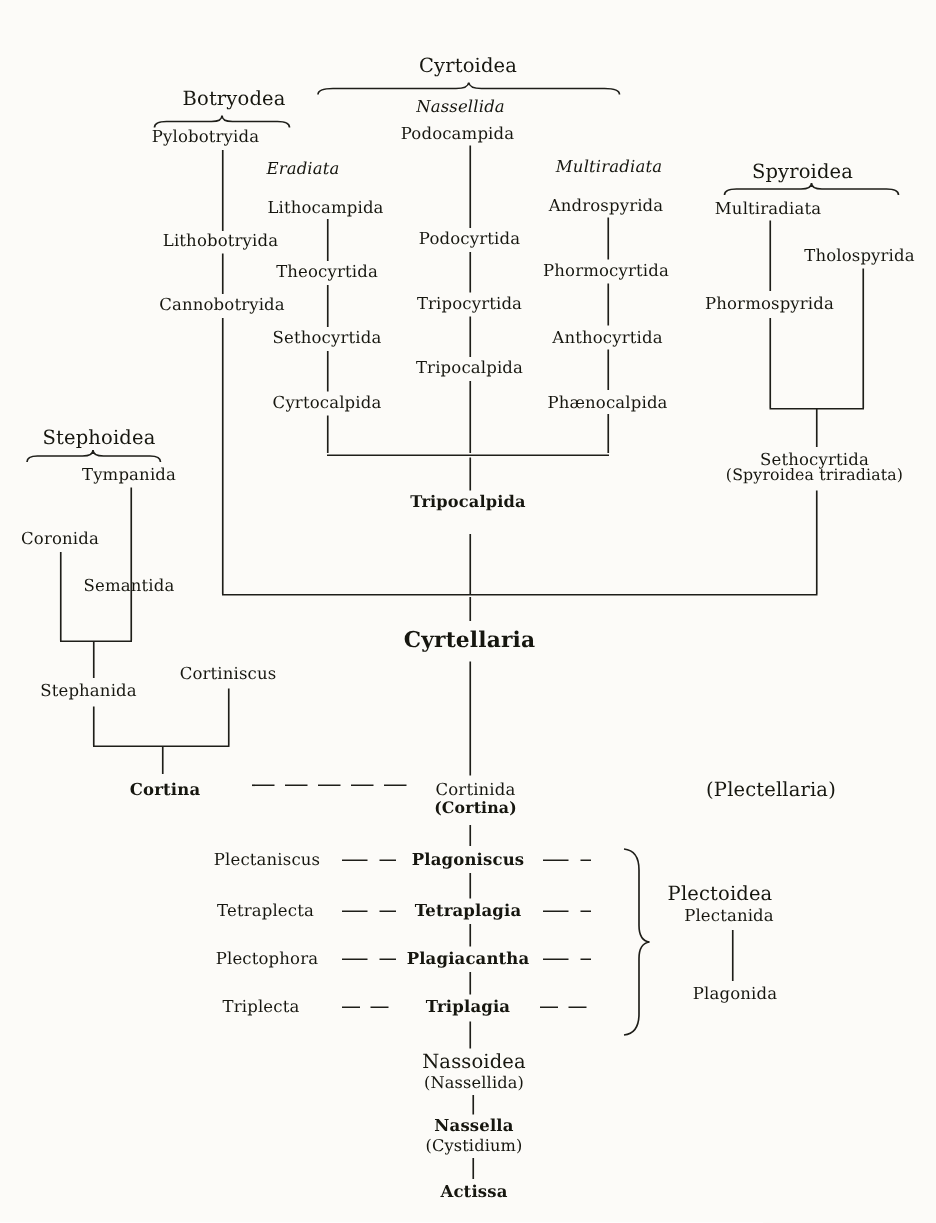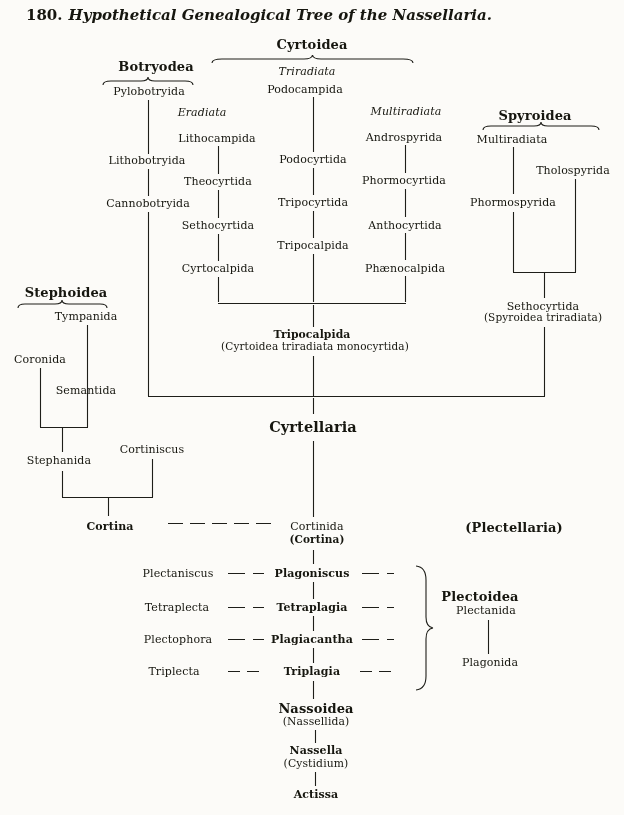--- a/index.html
+++ b/index.html
@@ -2,38 +2,35 @@
 <html><head>
 <meta charset="utf-8">
 <style>
   html,body{margin:0;padding:0;background:#ffffff;}
   #page{position:relative;width:624px;height:815px;background:#fcfbf8;overflow:hidden;
         font-family:"DejaVu Serif","Liberation Serif",serif;color:#16160f;}
   .n{position:absolute;transform:translate(-50%,-50%);white-space:nowrap;
      font-size:11px;line-height:1.1;letter-spacing:.1px;}
   .bold{font-weight:bold;}
   .it{font-style:italic;}
-  .h13{font-weight:bold;font-size:13px;}
+  .h13{font-weight:normal;font-size:13px;}
   .h14{font-weight:bold;font-size:14.5px;}
   .s10{font-size:10.5px;}
   .s105{font-size:10.8px;}
   #fig-head{position:absolute;left:26px;top:6px;font-size:15px;white-space:nowrap;}
   #fig-head .num{font-style:normal;font-weight:bold;margin-right:6px;}
   #fig-head .ttl{font-style:italic;font-weight:bold;}
   svg{position:absolute;left:0;top:0;}
   path{fill:none;stroke:#1e1e19;stroke-width:1.1;}
 </style>
 </head>
 <body>
 
 <div id="page">
 
-  <div id="fig-head">
-    <span class="num">180.</span><span class="ttl">Hypothetical Genealogical Tree of the Nassellaria.</span>
-  </div>
 
   <svg width="624" height="815" viewBox="0 0 624 815">
 
     <path d="M212 63 Q212 59 222 59 H304 Q312 59 312.5 55 Q313 59 321 59 H403 Q413 59 413 63"></path>
     <path d="M103 85 Q103 81 111 81 H141 Q148 81 148 77 Q148 81 155 81 H185 Q193 81 193 85"></path>
     <path d="M483 130 Q483 126 491 126 H534 Q541 126 541 122 Q541 126 548 126 H591 Q599 126 599 130"></path>
     <path d="M18 308 Q18 304 25 304 H55 Q62 304 62 300 Q62 304 69 304 H100 Q107 304 107 308"></path>
 
     <path d="M148.5 100 V154 M148.5 169 V196 M148.5 212 V396"></path>
 
@@ -62,23 +59,23 @@
     <path d="M416 566 Q426 567 426 580 V617 Q426 627 433 628 Q426 629 426 639 V676 Q426 689 416 690"></path>
     <path d="M488.5 620 V654"></path>
 
     <path d="M315.5 730 V743 M315.5 772 V786"></path>
   </svg>
 
   <div class="n h13" style="left:312px;top:45px">Cyrtoidea</div>
   <div class="n h13" style="left:156px;top:67px">Botryodea</div>
   <div class="n h13" style="left:535px;top:116px">Spyroidea</div>
 
-  <div class="n it" style="left:307px;top:72px">Triradiata</div>
+  <div class="n it" style="left:307px;top:72px">Nassellida</div>
   <div class="n" style="left:305px;top:90px">Podocampida</div>
-  <div class="n" style="left:149px;top:92px">Pylobotryida</div>
+  <div class="n" style="left:137px;top:92px">Pylobotryida</div>
 
   <div class="n it" style="left:202px;top:113px">Eradiata</div>
   <div class="n it" style="left:406px;top:112px">Multiradiata</div>
 
   <div class="n" style="left:217px;top:139px">Lithocampida</div>
   <div class="n" style="left:404px;top:138px">Androspyrida</div>
   <div class="n" style="left:512px;top:140px">Multiradiata</div>
 
   <div class="n" style="left:147px;top:161px">Lithobotryida</div>
   <div class="n" style="left:313px;top:160px">Podocyrtida</div>
@@ -98,21 +95,20 @@
 
   <div class="n" style="left:218px;top:269px">Cyrtocalpida</div>
   <div class="n" style="left:405px;top:269px">Phænocalpida</div>
 
   <div class="n h13" style="left:66px;top:293px">Stephoidea</div>
   <div class="n" style="left:543px;top:307px">Sethocyrtida</div>
   <div class="n s10" style="left:543px;top:318px">(Spyroidea triradiata)</div>
   <div class="n" style="left:86px;top:317px">Tympanida</div>
 
   <div class="n bold s105" style="left:312px;top:335px">Tripocalpida</div>
-  <div class="n s10" style="left:315px;top:347px">(Cyrtoidea triradiata monocyrtida)</div>
 
   <div class="n" style="left:40px;top:360px">Coronida</div>
   <div class="n" style="left:86px;top:391px">Semantida</div>
 
   <div class="n h14" style="left:313px;top:427px">Cyrtellaria</div>
 
   <div class="n" style="left:152px;top:450px">Cortiniscus</div>
   <div class="n" style="left:59px;top:461px">Stephanida</div>
 
   <div class="n bold" style="left:110px;top:527px">Cortina</div>

